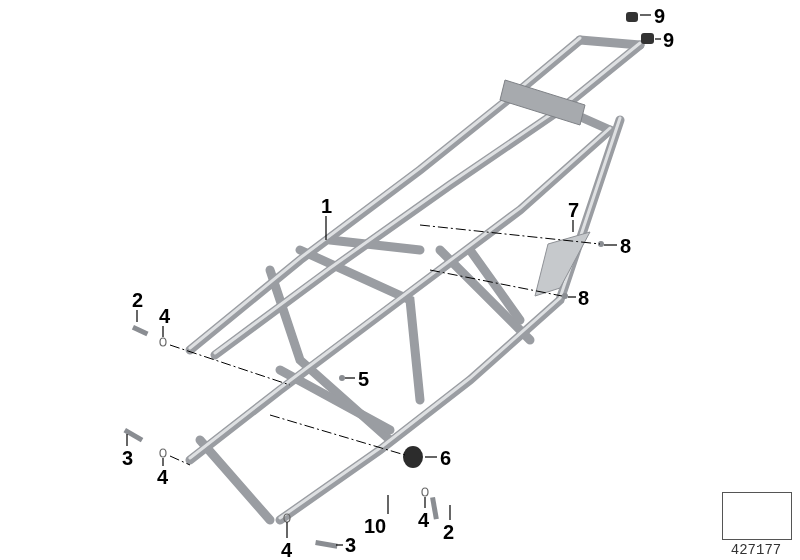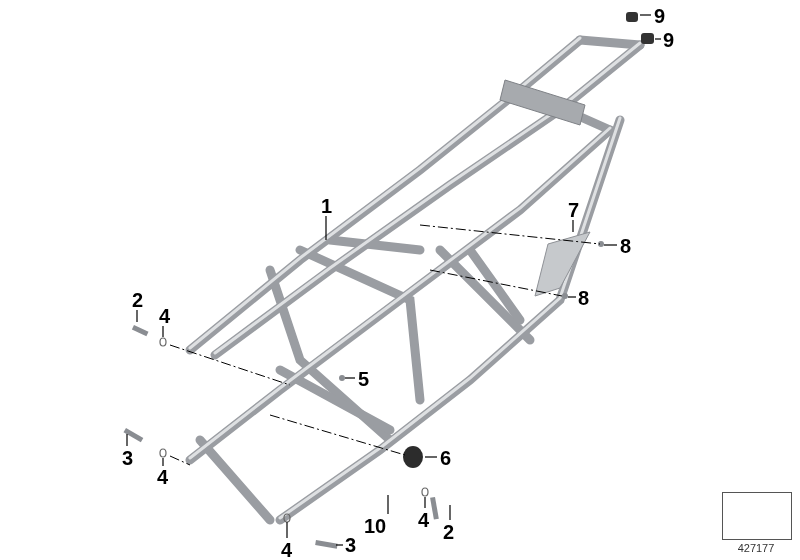--- a/index.html
+++ b/index.html
@@ -1,20 +1,20 @@
 <!DOCTYPE html>
 <html><head>
 <meta charset="utf-8">
 <style>
   html, body { margin: 0; padding: 0; background: #ffffff; }
   body { width: 800px; height: 560px; position: relative; overflow: hidden; font-family: "Liberation Sans", sans-serif; }
   #canvas { position: absolute; left: 0; top: 0; width: 800px; height: 560px; }
   .callout { position: absolute; font-family: "Liberation Sans", sans-serif; font-weight: bold; font-size: 20px; color: #000; line-height: 1; }
   .ref-box { position: absolute; left: 722px; top: 492px; width: 68px; height: 46px; border: 1px solid #555; background: #fff; }
-  .ref-num { position: absolute; left: 722px; top: 542px; width: 68px; text-align: center; font-size: 11px; color: #333; font-family: Liberation Sans, sans-serif; }
+  .ref-num { position: absolute; left: 722px; top: 542px; width: 68px; text-align: center; font-size: 14px; color: #333; font-family: Liberation Mono, monospace; }
 </style>
 </head>
 <body>
 
 <svg id="canvas" viewBox="0 0 800 560" xmlns="http://www.w3.org/2000/svg">
   <defs>
     <linearGradient id="tube" x1="0" y1="0" x2="0" y2="1">
       <stop offset="0" stop-color="#e6e8ea"></stop>
       <stop offset="0.5" stop-color="#c3c6ca"></stop>
       <stop offset="1" stop-color="#8f9297"></stop>

